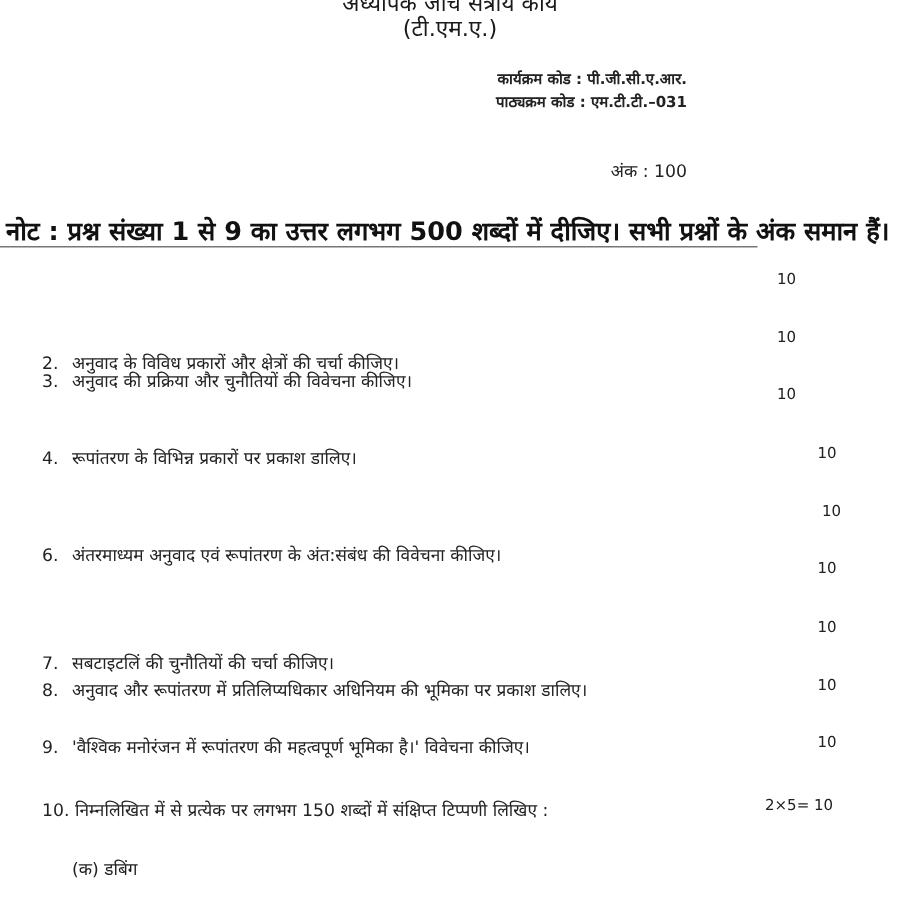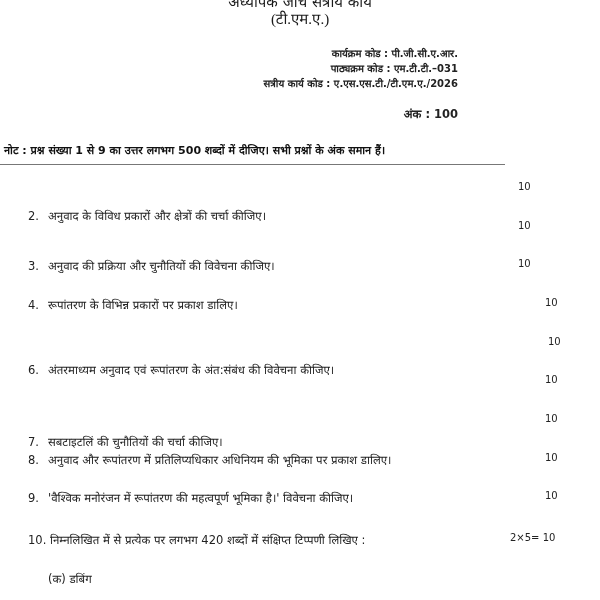--- a/index.html
+++ b/index.html
@@ -27,46 +27,45 @@
       text-align: center;
       font-size: 15px;
       white-space: nowrap;
     }
     .title-sub {
       position: absolute;
       top: 8px;
       left: 0; width: 600px;
       text-align: center;
       font-size: 15px;
-      font-family: Liberation Serif, serif;
     }
     .meta {
       position: absolute;
       right: 22px;
       top: 46px;
       text-align: right;
       font-size: 10px;
       font-weight: bold;
       line-height: 15px;
       color: #222;
     }
     .marks-total {
       position: absolute;
       right: 22px;
       top: 106px;
       font-size: 11.5px;
-      font-weight: bold;
+      font-weight: normal;
       color: #222;
     }
     .note {
       position: absolute;
       left: 4px;
       top: 142px;
       width: 500px;
-      font-size: 11px;
+      font-size: 17px;
       font-weight: bold;
       white-space: nowrap;
       color: #111;
     }
     .divider {
       position: absolute;
       left: 0;
       top: 164px;
       width: 505px;
       height: 0;
@@ -100,36 +99,35 @@
 <body>
 
 <div class="page">
 
   <div class="title-top">अध्यापक जाँच सत्रीय कार्य</div>
   <div class="title-sub">(टी.एम.ए.)</div>
 
   <div class="meta">
     <div>कार्यक्रम कोड : पी.जी.सी.ए.आर.</div>
     <div>पाठ्यक्रम कोड : एम.टी.टी.–031</div>
-    <div>सत्रीय कार्य कोड : ए.एस.एस.टी./टी.एम.ए./2026</div>
   </div>
 
   <div class="marks-total">अंक : 100</div>
 
   <div class="note">नोट : प्रश्न संख्या 1 से 9 का उत्तर लगभग 500 शब्दों में दीजिए। सभी प्रश्नों के अंक समान हैं।</div>
   <div class="divider"></div>
 
   <div class="mark" style="top:181px; left:518px">10</div>
 
-  <div class="q" style="top:208px">
+  <div class="q" style="top:234px">
     <span class="num">2.</span><span>अनुवाद के विविध प्रकारों और क्षेत्रों की चर्चा कीजिए।</span>
   </div>
   <div class="mark" style="top:220px; left:518px">10</div>
 
-  <div class="q" style="top:258px">
+  <div class="q" style="top:246px">
     <span class="num">3.</span><span>अनुवाद की प्रक्रिया और चुनौतियों की विवेचना कीजिए।</span>
   </div>
   <div class="mark" style="top:258px; left:518px">10</div>
 
   <div class="q" style="top:297px">
     <span class="num">4.</span><span>रूपांतरण के विभिन्न प्रकारों पर प्रकाश डालिए।</span>
   </div>
   <div class="mark" style="top:297px; left:545px">10</div>
 
   <div class="mark" style="top:336px; left:548px">10</div>
@@ -148,19 +146,19 @@
     <span class="num">8.</span><span>अनुवाद और रूपांतरण में प्रतिलिप्यधिकार अधिनियम की भूमिका पर प्रकाश डालिए।</span>
   </div>
   <div class="mark" style="top:452px; left:545px">10</div>
 
   <div class="q" style="top:490px">
     <span class="num">9.</span><span>'वैश्विक मनोरंजन में रूपांतरण की महत्वपूर्ण भूमिका है।' विवेचना कीजिए।</span>
   </div>
   <div class="mark" style="top:490px; left:545px">10</div>
 
   <div class="q" style="top:532px">
-    <span class="num" style="width:22px">10.</span><span>निम्नलिखित में से प्रत्येक पर लगभग 420 शब्दों में संक्षिप्त टिप्पणी लिखिए :</span>
+    <span class="num" style="width:22px">10.</span><span>निम्नलिखित में से प्रत्येक पर लगभग 150 शब्दों में संक्षिप्त टिप्पणी लिखिए :</span>
   </div>
   <div class="mark" style="top:532px; left:510px">2×5= 10</div>
 
   <div class="sub" style="top:571px">(क) डबिंग</div>
 
 </div>
 
 </body></html>

